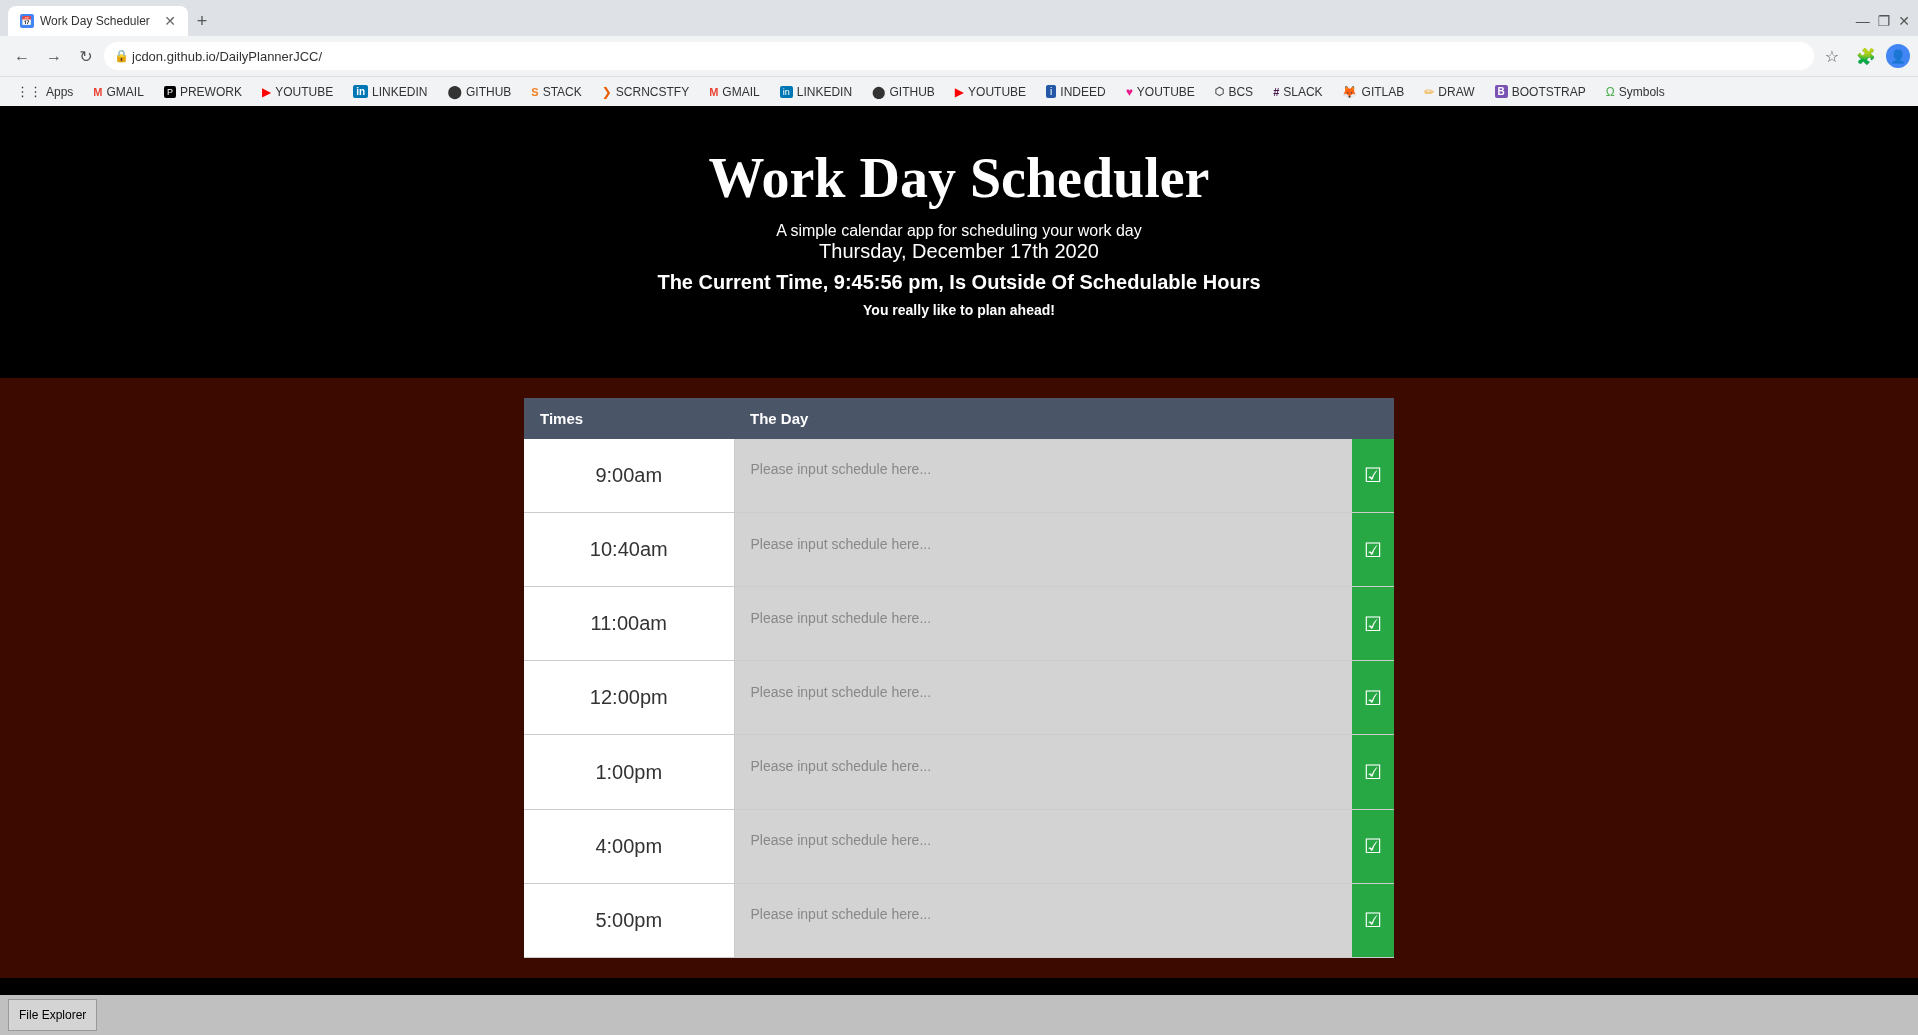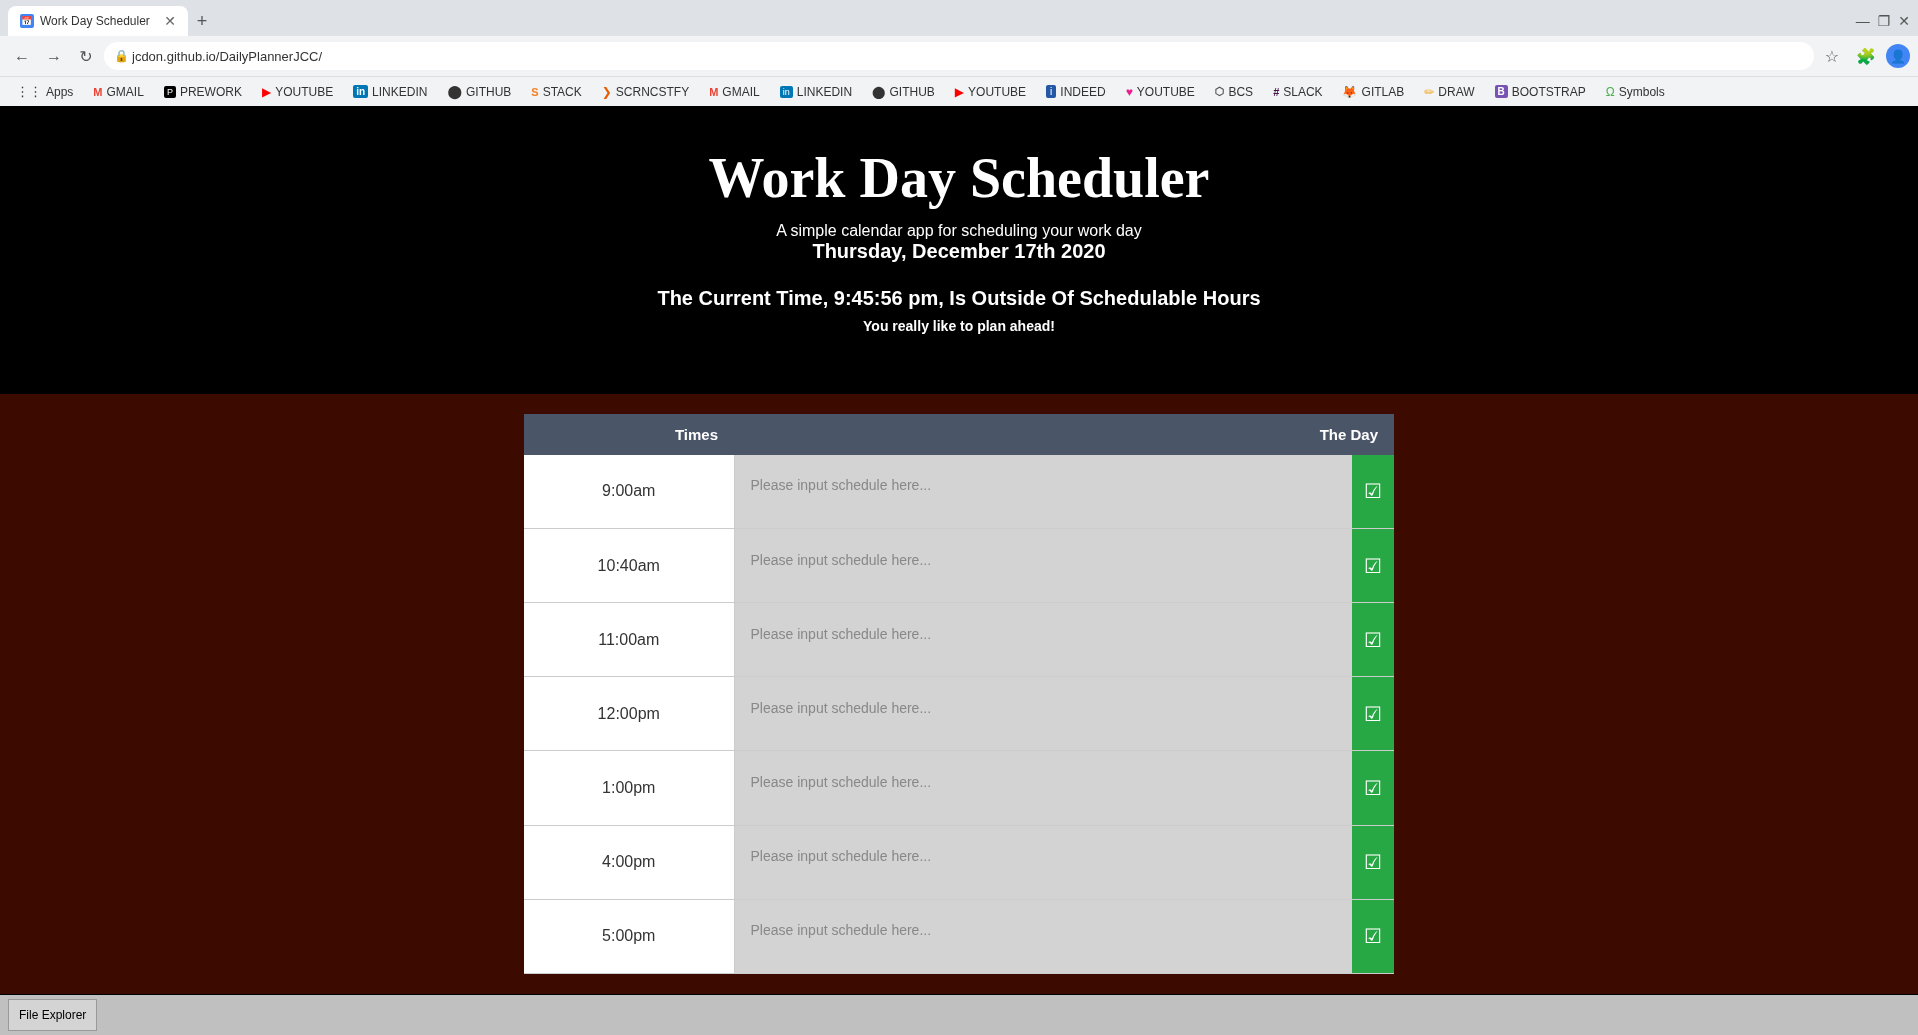--- a/index.html
+++ b/index.html
@@ -193,22 +193,22 @@
       font-family: Georgia, serif;
       margin-bottom: 12px;
     }
 
     .header .subtitle {
       font-size: 16px;
     }
 
     .header .date-display {
       font-size: 20px;
-      font-weight: bold;
-      margin-bottom: 24px;
+      font-weight: normal;
+      margin-bottom: 8px;
     }
 
     .header .time-display {
       font-size: 20px;
       font-weight: bold;
       margin-bottom: 8px;
     }
 
     .header .plan-ahead {
       font-size: 14px;
@@ -230,38 +230,38 @@
       background: #fff;
     }
 
     .scheduler-header {
       background: #4a5568;
       color: #fff;
     }
 
     .scheduler-header th {
       padding: 12px 16px;
-      text-align: right;
+      text-align: left;
       font-size: 15px;
       font-weight: bold;
     }
 
     .scheduler-header th:first-child {
       width: 210px;
     }
 
     .time-row {
       border-bottom: 1px solid #ccc;
     }
 
     .time-cell {
       width: 210px;
       padding: 14px 32px;
       text-align: center;
-      font-size: 16px;
+      font-size: 20px;
       color: #333;
       background: #fff;
       vertical-align: middle;
       border-right: 1px solid #ccc;
     }
 
     .input-cell {
       padding: 0;
       background: #d3d3d3;
       vertical-align: middle;

